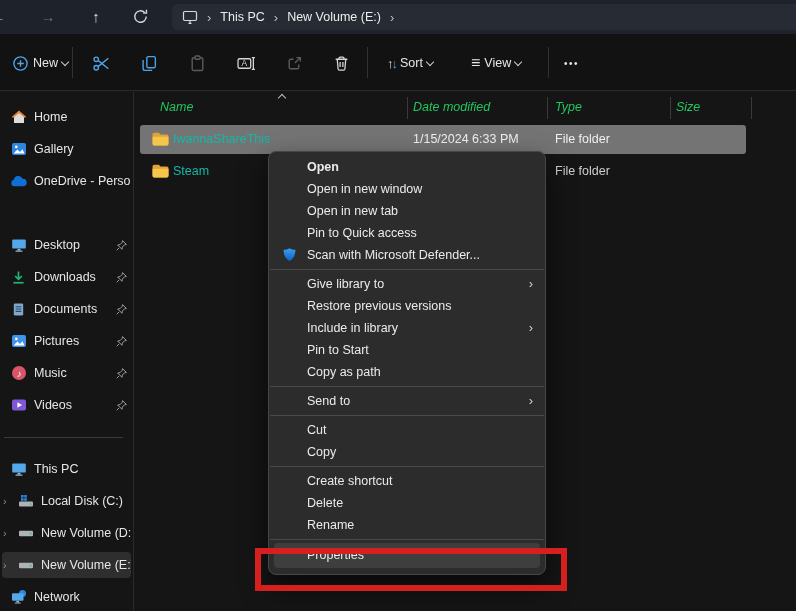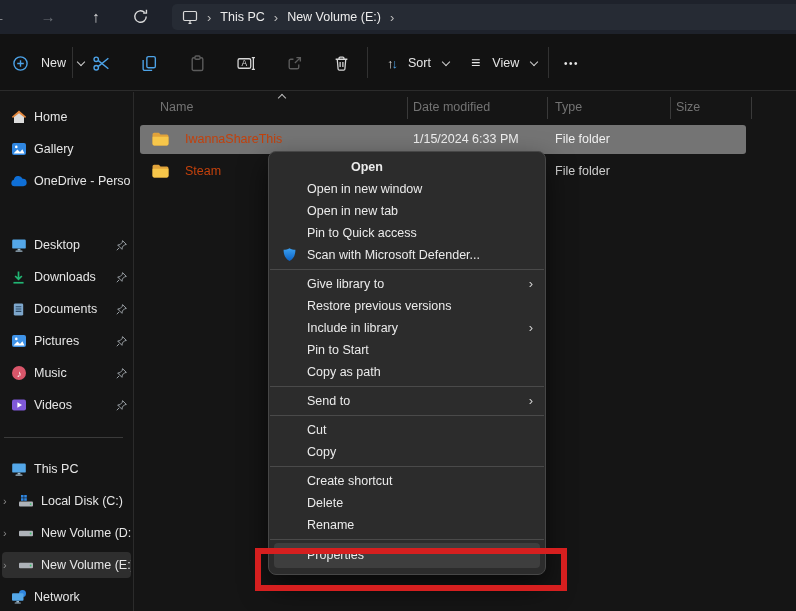--- a/index.html
+++ b/index.html
@@ -18,63 +18,63 @@
   .addressbox { position:absolute; left:172px; top:4px; width:640px; height:26px;
     background:#262b34; border-radius:5px; display:flex; align-items:center;
     padding:0 10px; gap:9px; }
   .crumb { color:#ececec; white-space:nowrap; cursor:default; }
   .crumb-sep { color:#bdbdbd; font-size:13px; line-height:1; }
 
   
   .toolbar { position:absolute; left:0; top:34px; width:100%; height:57px;
     background:#121212; border-bottom:1px solid #2b2b2b; }
   .tbtn { position:absolute; top:14px; height:30px; display:flex; align-items:center;
-          gap:12px; color:#e6e6e6; padding:0 6px; border-radius:4px; }
+          gap:4px; color:#e6e6e6; padding:0 6px; border-radius:4px; }
   .tb-div { position:absolute; top:13px; width:1px; height:31px; background:#323232; }
   .chev { width:6px; height:6px; border-right:1.4px solid #cfcfcf;
           border-bottom:1.4px solid #cfcfcf; transform:rotate(45deg); margin-top:-3px; }
   .glyph { line-height:1; }
 
   
   .side-vline { position:absolute; left:133px; top:92px; bottom:0; width:1px; background:#2b2b2b; }
   .srow { position:absolute; left:2px; width:129px; height:26px; display:flex;
           align-items:center; gap:7px; padding-left:8px; border-radius:4px; }
   .srow.indent { padding-left:15px; }
   .srow.sel { background:#2e2e2e; }
   .slabel { white-space:nowrap; overflow:hidden; flex:1; }
   .pin { margin-left:auto; margin-right:3px; flex:none; display:flex; }
   .tree-chev { position:absolute; left:1px; color:#8a8a8a; font-size:11px; }
   .side-sep { position:absolute; left:4px; top:437px; width:119px; height:1px; background:#3a3a3a; }
   .sicon { width:17px; height:16px; flex:none; display:flex; align-items:center; justify-content:center; }
 
   
-  .hdr { position:absolute; left:133px; top:94px; right:16px; height:27px; color:#737373; }
+  .hdr { position:absolute; left:133px; top:94px; right:16px; height:27px; color:#22c55e;font-style:italic; }
   .hdr-label { position:absolute; top:6px; }
   .hdr-div { position:absolute; top:3px; width:1px; height:22px; background:#3a3a3a; }
   .sort-caret { position:absolute; left:146px; top:1px; width:6px; height:6px;
     border-left:1.3px solid #bdbdbd; border-top:1.3px solid #bdbdbd; transform:rotate(45deg); }
 
   
   .frow { position:absolute; left:133px; right:0; height:30px; }
   .fsel { position:absolute; left:7px; top:0; width:606px; height:29px;
           background:#747474; border-radius:3px; }
   .fcell { position:absolute; top:7px; white-space:nowrap; }
   .ficon { position:absolute; left:19px; top:7px; }
-  .fname { left:52px; color:#c2410c; }
+  .fname { left:40px; color:#14b8a6; }
   .fdate { left:280px; }
   .ftype { left:422px; }
   .fsize { left:543px; }
 
   
   .menu { position:absolute; left:268px; top:151px; width:278px; z-index:20;
     background:#2c2c2c; border:1px solid #474747; border-radius:8px;
     box-shadow:0 12px 28px rgba(0,0,0,.6); padding:4px 0; }
   .mi { position:relative; height:22px; line-height:22px; padding:0 12px 0 38px;
         color:#ebebeb; white-space:nowrap; }
-  .mi.bold { font-weight:bold;margin-left:44px; }
+  .mi.bold { font-weight:bold; }
   .mi-icon { position:absolute; left:13px; top:3px; width:16px; height:16px; }
   .mi-sub { position:absolute; right:12px; top:0; color:#d0d0d0; font-size:13px; }
   .msep { height:1px; background:#4a4a4a; margin:3px 1px; }
   .mi.hl { margin:2px 5px; height:25px; line-height:25px; padding:0 12px 0 33px;
            background:#3e3e3e; border-radius:4px; }
 
   
   .red-annot { position:absolute; left:255px; top:548px; width:312px; height:43px;
     border:6px solid #d61f1f; z-index:40; }
 

